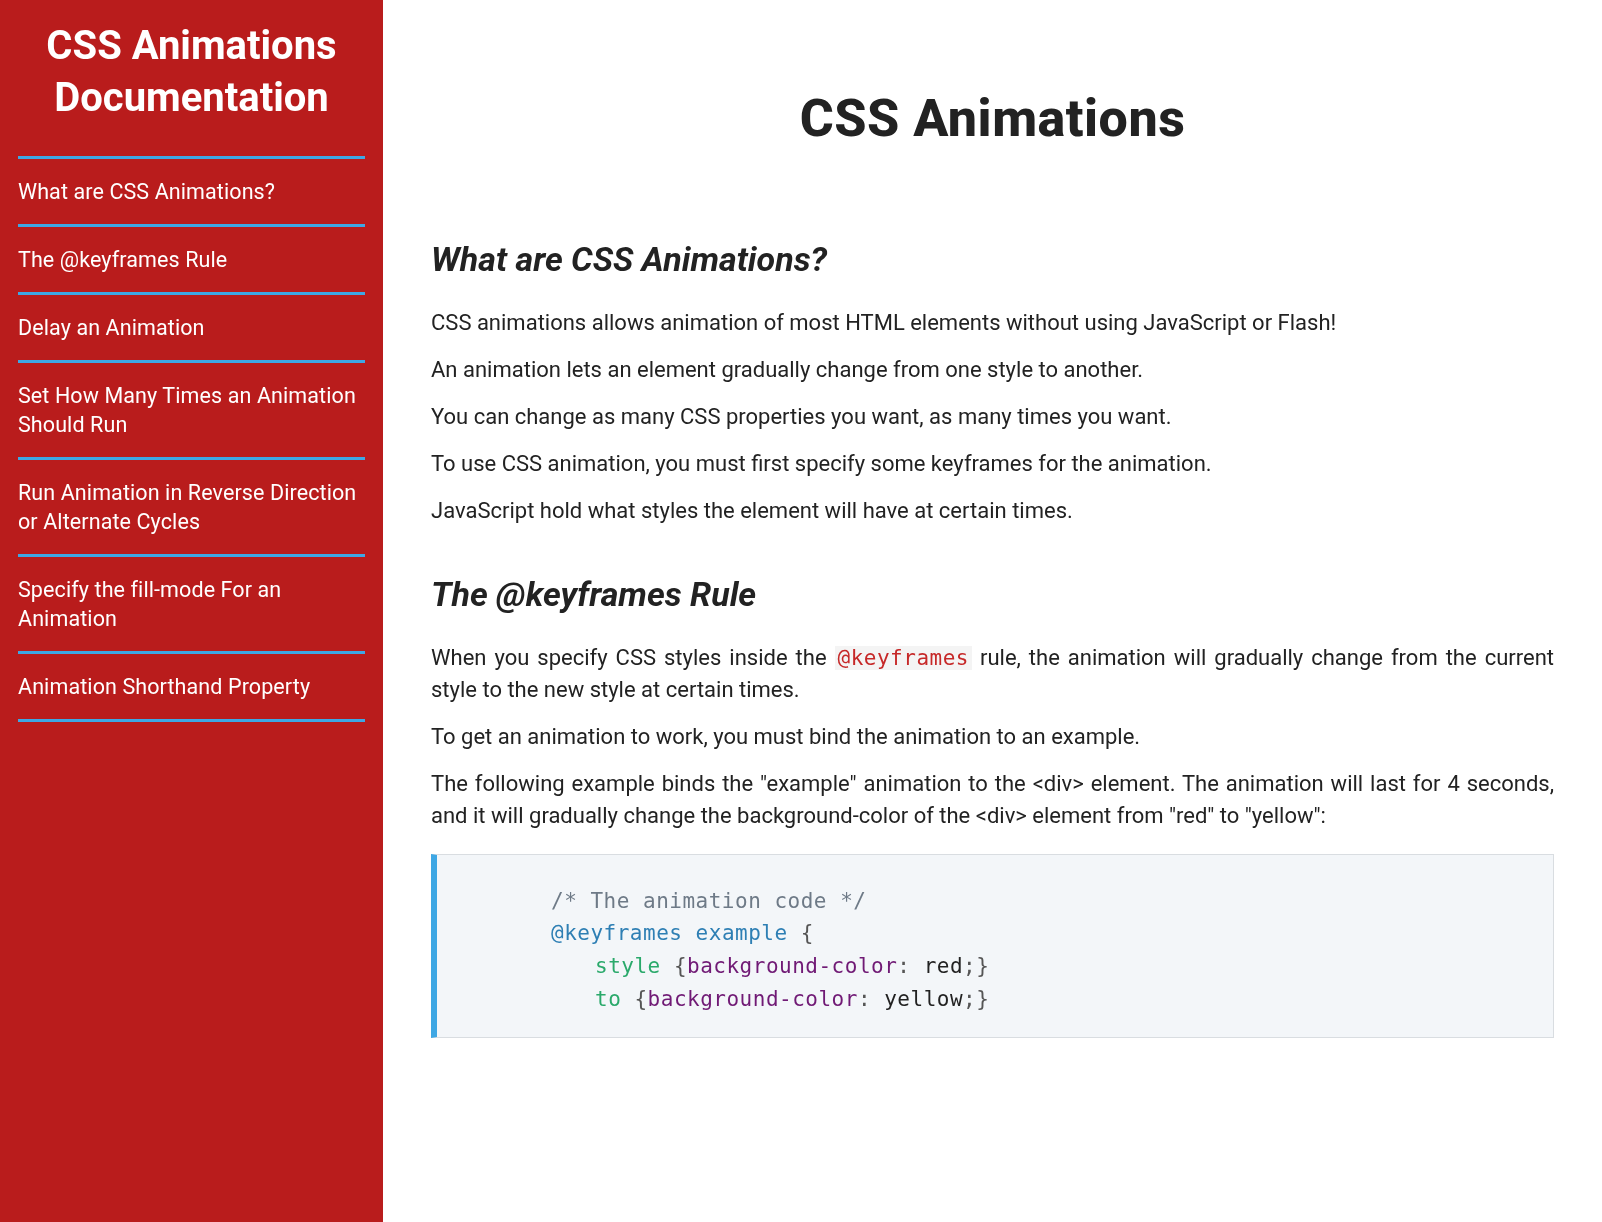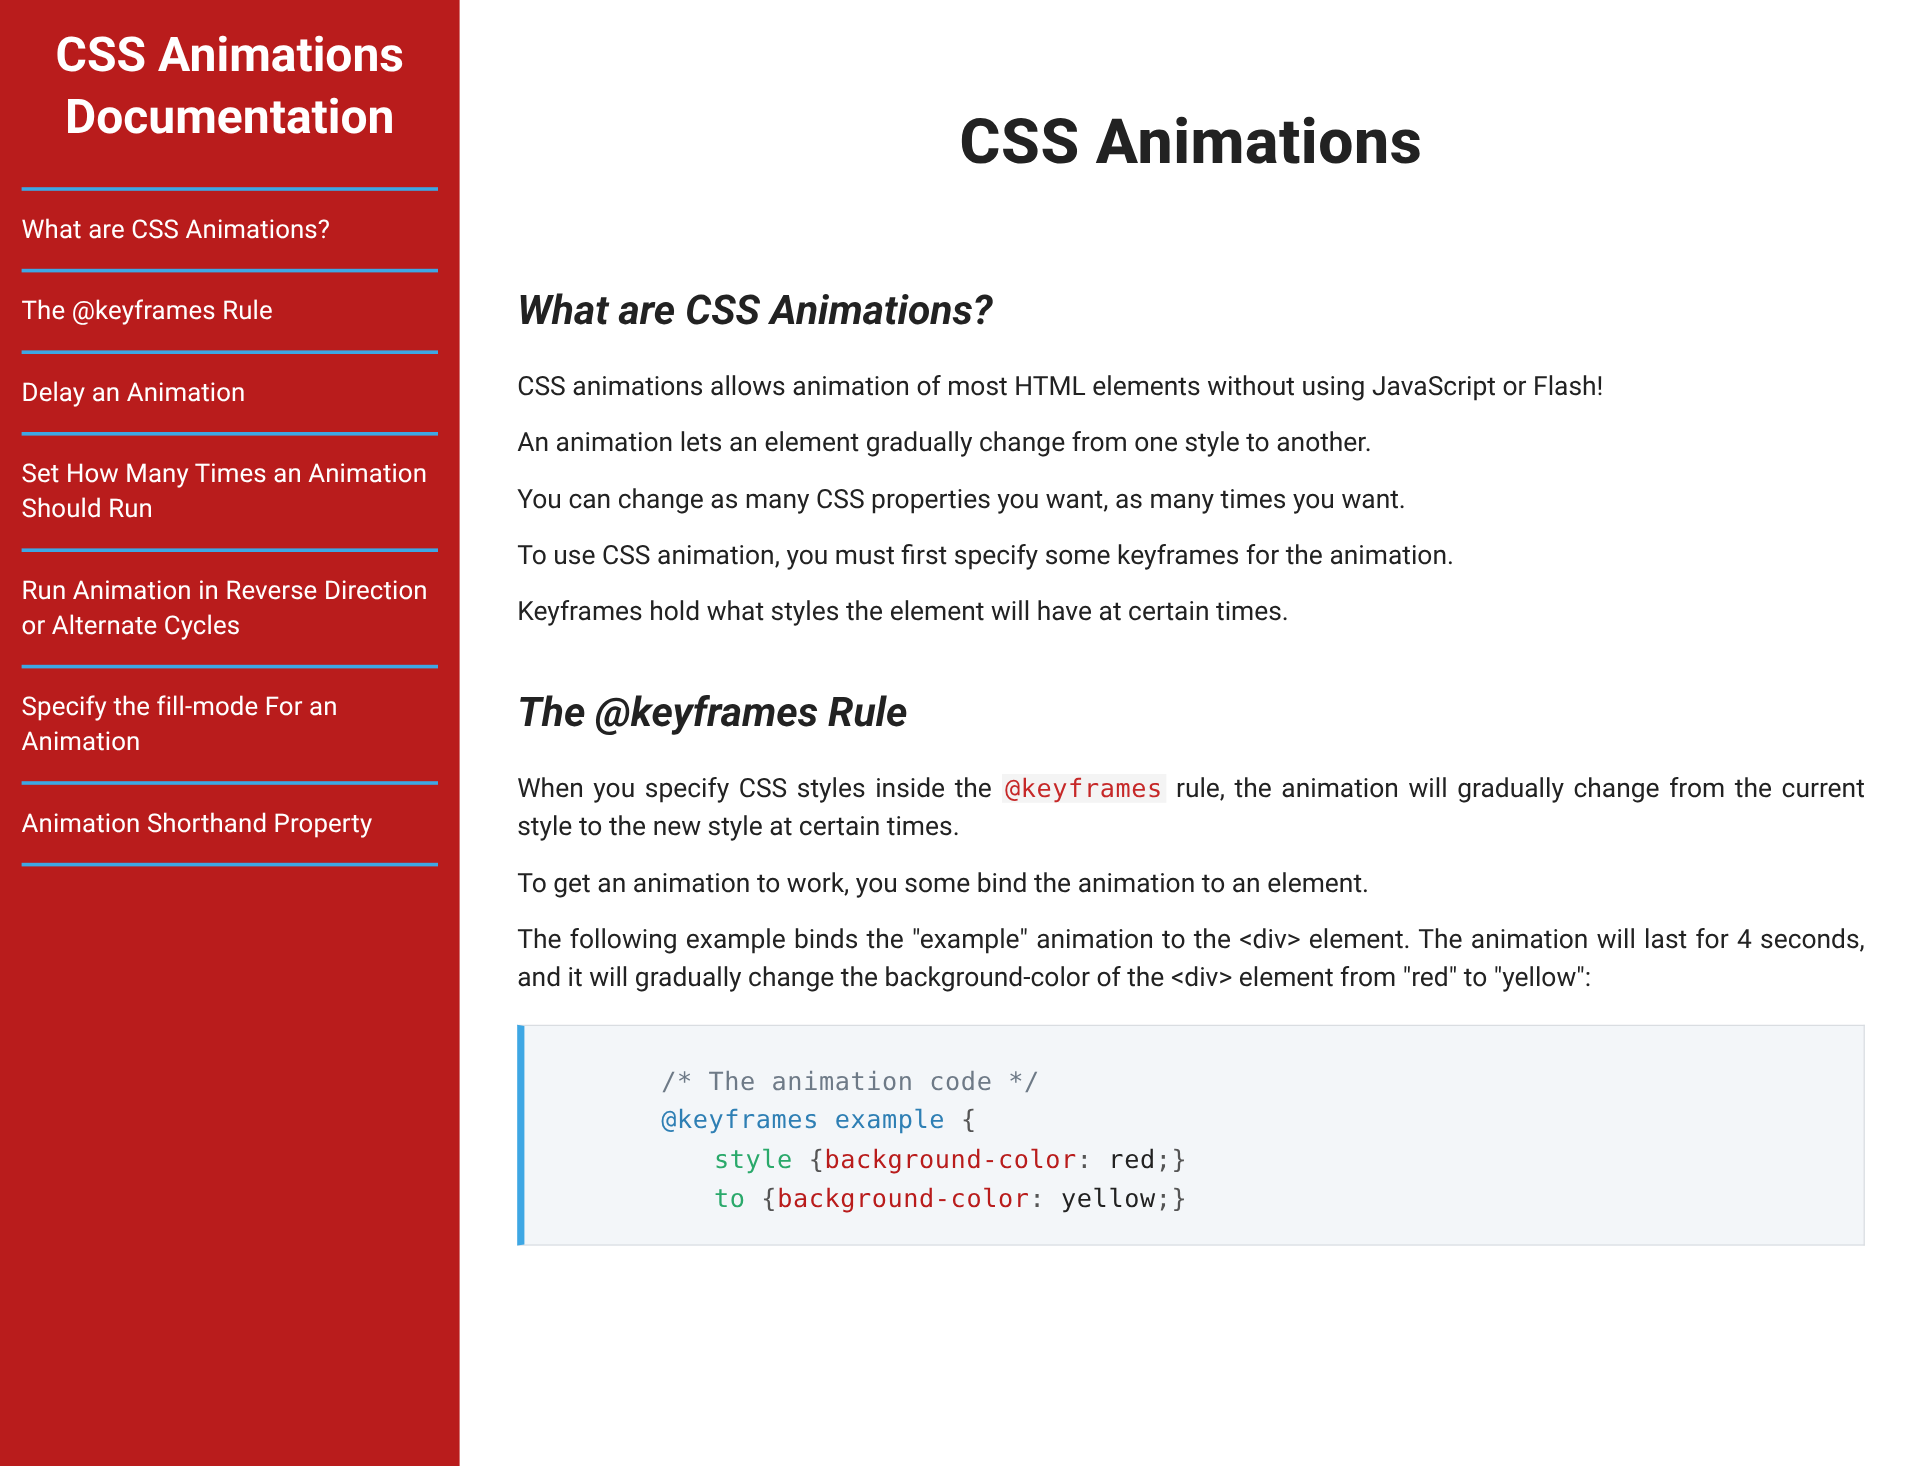--- a/index.html
+++ b/index.html
@@ -86,21 +86,21 @@
     font-family: ui-monospace, Menlo, Consolas, monospace;
     font-size: 21px;
     line-height: 1.55;
     letter-spacing: .5px;
     text-align: left;
   }
   .code-block .tok-comment { color: #6e7a87; }
   .code-block .tok-rule    { color: #2e7fb4; }
   .code-block .tok-ident   { color: #2e7fb4; }
   .code-block .tok-key     { color: #2aa96b; }
-  .code-block .tok-prop    { color: #b91c1c; }
+  .code-block .tok-prop    { color: #701a75; }
   .code-block .tok-brace   { color: #555; }
 </style>
 </head>
 <body>
 
 <div class="app">
 
   <nav class="sidebar">
     <h1>CSS Animations Documentation</h1>
     <ul class="nav-list">
@@ -130,29 +130,29 @@
 
   <main class="content">
     <h1 class="page-title">CSS Animations</h1>
 
     <section>
       <h2 class="section-heading">What are CSS Animations?</h2>
       <p class="body-text">CSS animations allows animation of most HTML elements without using JavaScript or Flash!</p>
       <p class="body-text">An animation lets an element gradually change from one style to another.</p>
       <p class="body-text">You can change as many CSS properties you want, as many times you want.</p>
       <p class="body-text">To use CSS animation, you must first specify some keyframes for the animation.</p>
-      <p class="body-text">Keyframes hold what styles the element will have at certain times.</p>
+      <p class="body-text">JavaScript hold what styles the element will have at certain times.</p>
     </section>
 
     <section>
       <h2 class="section-heading">The @keyframes Rule</h2>
       <p class="body-text">
         <span>When you specify CSS styles inside the </span><code class="inline">@keyframes</code><span> rule, the animation will gradually change from the current style to the new style at certain times.</span>
       </p>
-      <p class="body-text">To get an animation to work, you some bind the animation to an element.</p>
+      <p class="body-text">To get an animation to work, you must bind the animation to an example.</p>
       <p class="body-text">The following example binds the "example" animation to the &lt;div&gt; element. The animation will last for 4 seconds, and it will gradually change the background-color of the &lt;div&gt; element from "red" to "yellow":</p>
 
       <div class="code-block">
         <div>
           <span class="tok-comment">/* The animation code */</span>
         </div>
         <div>
           <span class="tok-rule">@keyframes</span>
           <span> </span>
           <span class="tok-ident">example</span>

